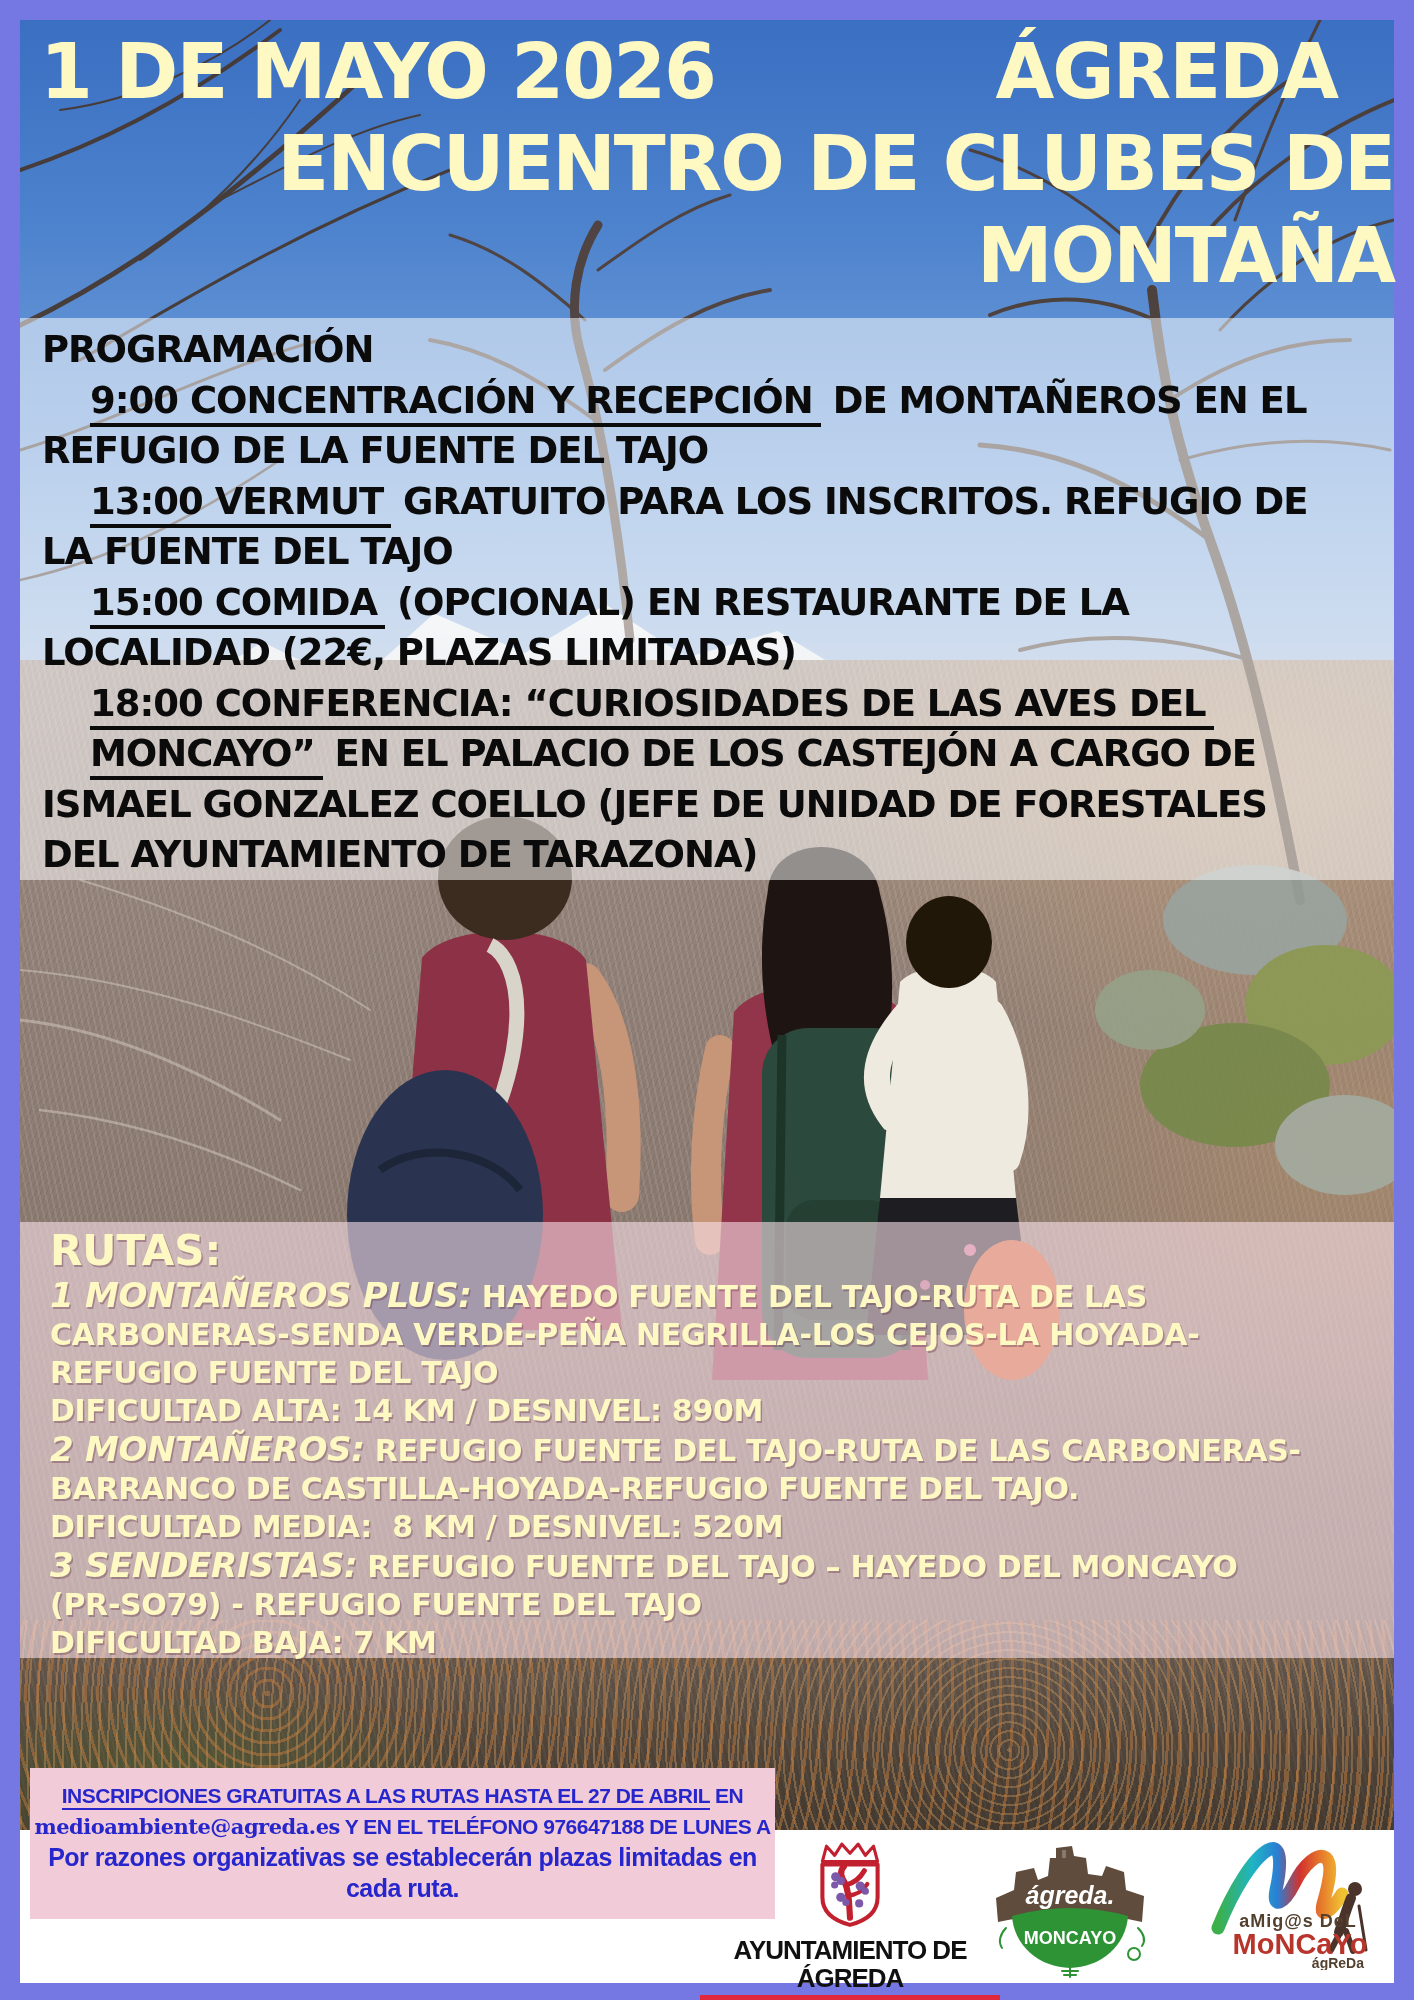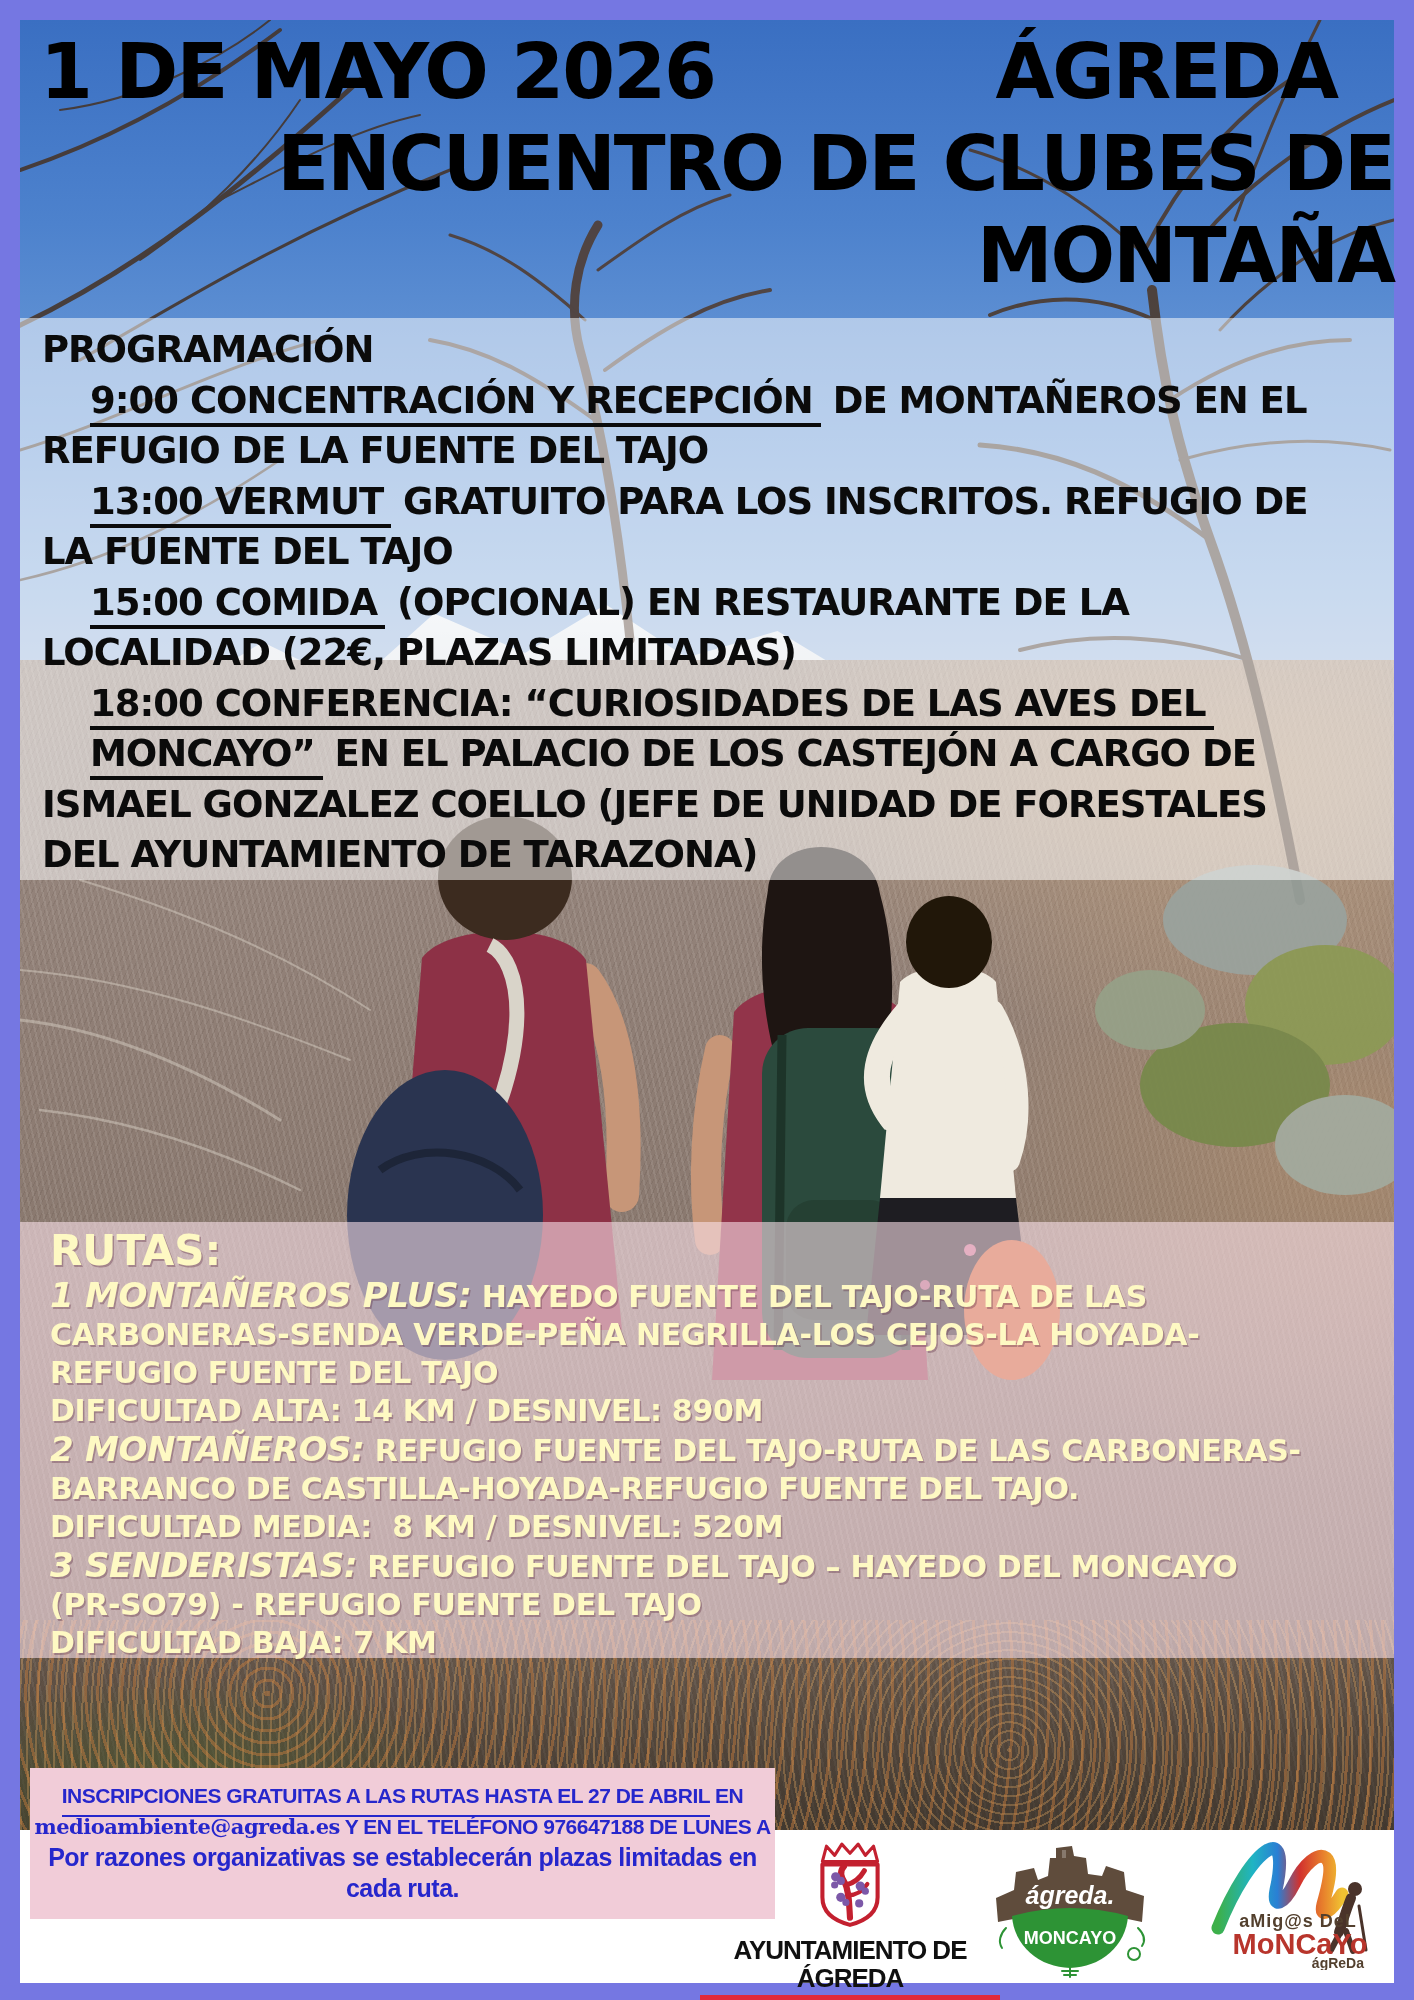--- a/index.html
+++ b/index.html
@@ -25,21 +25,21 @@
       linear-gradient(180deg,#94847c 0%,#8b7a71 50%,#6e6054 100%);}
   .ground{position:absolute;left:0;top:1600px;width:1374px;height:210px;
     background:
       repeating-radial-gradient(circle at 18% 35%, rgba(196,124,62,.48) 0 3px, transparent 3px 12px),
       repeating-radial-gradient(circle at 72% 62%, rgba(224,166,96,.34) 0 2px, transparent 2px 9px),
       radial-gradient(420px 160px at 12% 80%, rgba(88,108,52,.55), transparent 70%),
       linear-gradient(180deg, rgba(86,74,62,.15), rgba(56,48,40,.72));}
   .scene{position:absolute;left:0;top:0;width:1374px;height:1810px;}
 
   
-  .titleblock{position:absolute;left:20px;top:26px;width:1374px;color:#000000;font-weight:bold;
+  .titleblock{position:absolute;left:20px;top:26px;width:1374px;color:#fef9c3;font-weight:bold;
     font-family:"DejaVu Sans", sans-serif;letter-spacing:-2px;z-index:3;}
   .titleline1{display:flex;justify-content:space-between;padding:0 57px 0 20px;font-size:76px;line-height:92px;}
   .titlelinec{text-align:right;font-size:76px;line-height:92px;}
 
   
   .program{position:absolute;left:20px;top:318px;width:1374px;height:562px;background:rgba(255,255,255,.52);
     z-index:2;color:#0b0b0b;font-weight:bold;font-size:37px;letter-spacing:-1px;}
   .program .inner{padding:7px 0 0 22px;}
   .pline{line-height:50.5px;white-space:pre;}
   .u{border-bottom:4px solid #0b0b0b;padding-right:8px;padding-bottom:1px;margin-left:48px;}
@@ -52,21 +52,21 @@
   .rline{font-size:30px;line-height:38px;white-space:pre;letter-spacing:-0.3px;}
   .rname{font-style:italic;font-size:34px;}
 
   
   .pinkbox{position:absolute;left:30px;top:1768px;width:745px;height:151px;background:#f1ccd8;z-index:5;
     color:#2626cc;font-weight:bold;text-align:center;font-family:"Liberation Sans", sans-serif;
     letter-spacing:-0.5px;}
   .pinkbox .inner{padding-top:12px;}
   .iline{font-size:21px;line-height:31px;}
   .iline4{font-size:25px;line-height:31px;}
-  .iu{border-bottom:2.5px solid #2626cc;padding-bottom:8px;text-align:center;}
+  .iu{border-bottom:2.5px solid #2626cc;padding-bottom:1px;text-align:center;}
   .email{font-family:"DejaVu Serif", serif;}
 
   
   .footer{position:absolute;left:20px;top:1830px;width:1374px;height:153px;background:#ffffff;z-index:4;}
   .ayto{position:absolute;left:680px;top:8px;width:300px;text-align:center;}
   .ayto-label{font-family:"Liberation Sans", sans-serif;font-weight:bold;font-size:26px;letter-spacing:-1px;
     color:#101010;margin-top:2px;line-height:28px;}
   .ayto-bar{height:11px;background:#e2293b;margin-top:3px;}
   .logo-agreda{position:absolute;left:968px;top:6px;}
   .logo-amigos{position:absolute;left:1186px;top:2px;}

